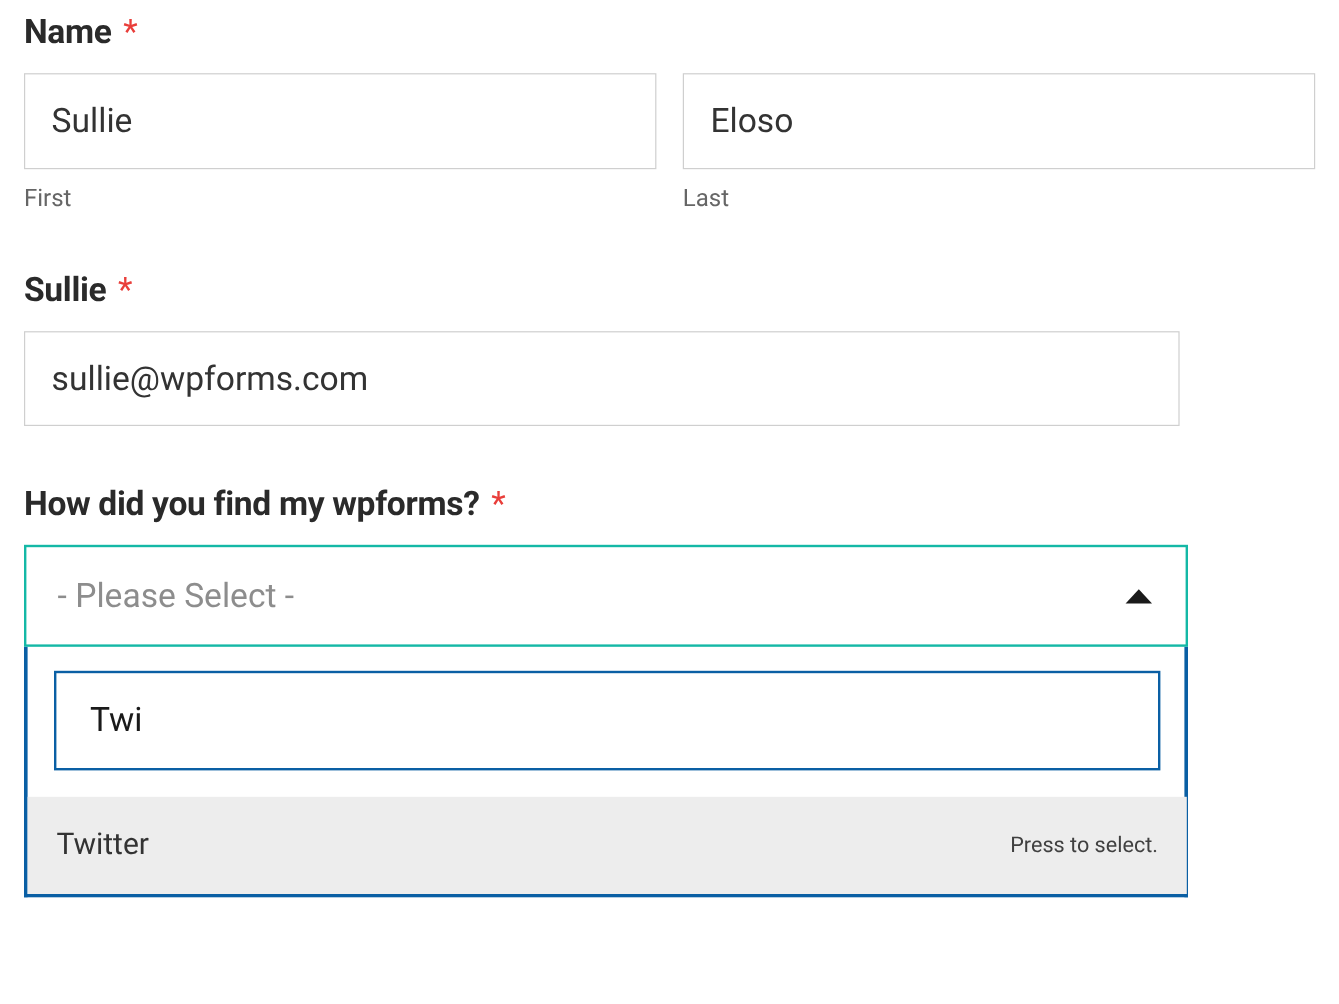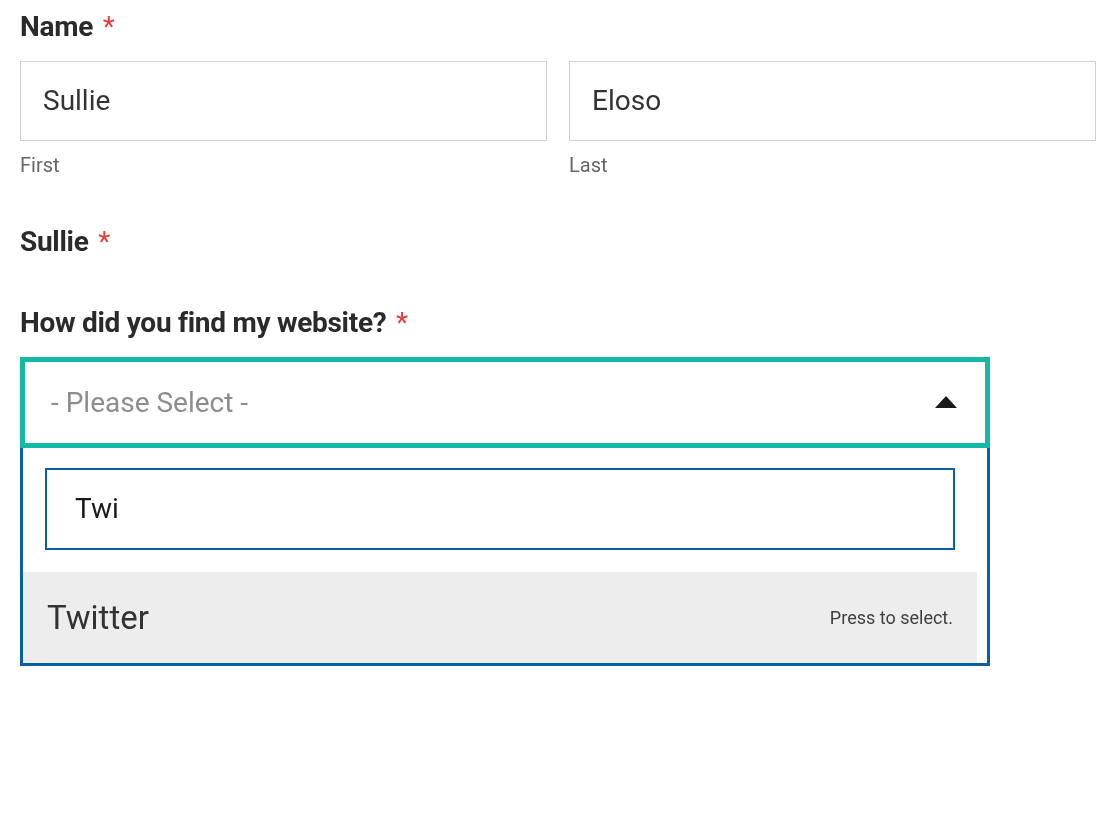--- a/index.html
+++ b/index.html
@@ -59,21 +59,21 @@
     }
     .email-input {
       width: 963px;
     }
     .dropdown-wrap {
       position: relative;
       width: 970px;
     }
     .dropdown-control {
       width: 100%;
-      border: 5px solid #14b8a6;
+      border: 2px solid #14b8a6;
       background: #ffffff;
       padding: 24px 50px 24px 26px;
       font-size: 28px;
       color: #8d8d8d;
       position: relative;
       cursor: pointer;
     }
     .caret-up {
       position: absolute;
       right: 28px;
@@ -82,21 +82,21 @@
       width: 0;
       height: 0;
       border-left: 11px solid transparent;
       border-right: 11px solid transparent;
       border-bottom: 12px solid #1a1a1a;
     }
     .dropdown-panel {
       border: 3px solid #0a5fa4;
       border-top: 1px solid #d1d1d1;
       background: #ffffff;
-      padding: 22px 32px 0 22px;
+      padding: 22px 20px 0 22px;
       margin-top: -3px;
     }
     .search-input {
       width: 100%;
       border: 2.5px solid #0a5fa4;
       padding: 24px 28px;
       font-size: 28px;
       color: #1a1a1a;
       outline: none;
       font-family: inherit;
@@ -105,21 +105,21 @@
     .option-item {
       background: #ededed;
       margin: 22px -22px 0 -22px;
       padding: 26px 24px;
       display: flex;
       justify-content: space-between;
       align-items: center;
       cursor: pointer;
     }
     .option-text {
-      font-size: 33px;
+      font-size: 25px;
       color: #333333;
     }
     .option-hint {
       font-size: 18px;
       color: #404040;
     }
   </style>
 </head>
 <body>
 
@@ -140,25 +140,26 @@
         <div class="sub-label">Last</div>
       </div>
     </div>
   </div>
 
   <div class="field-group">
     <div class="field-label">
       <span>Sullie</span>
       <span class="required-asterisk">*</span>
     </div>
+    <input type="text" class="text-input email-input" value="sullie@wpforms.com" style="">
   </div>
 
   <div class="field-group" style="margin-bottom:0;">
     <div class="field-label">
-      <span>How did you find my website?</span>
+      <span>How did you find my wpforms?</span>
       <span class="required-asterisk">*</span>
     </div>
     <div class="dropdown-wrap">
       <div class="dropdown-control">
         <span>- Please Select -</span>
         <span class="caret-up"></span>
       </div>
       <div class="dropdown-panel">
         <input type="text" class="search-input" value="Twi" style="">
         <div class="option-item">

